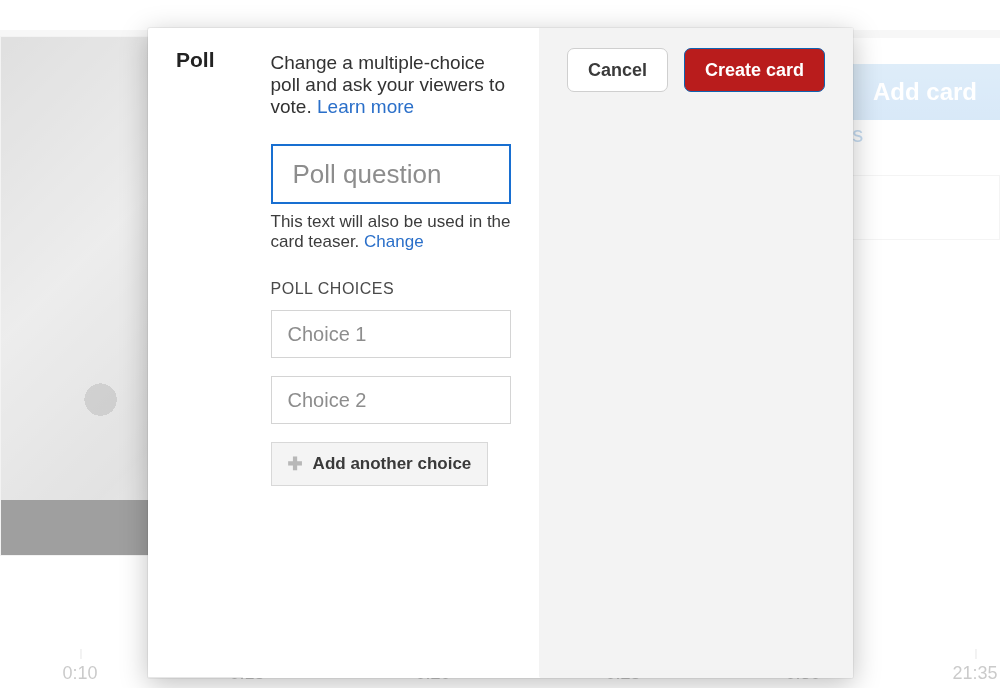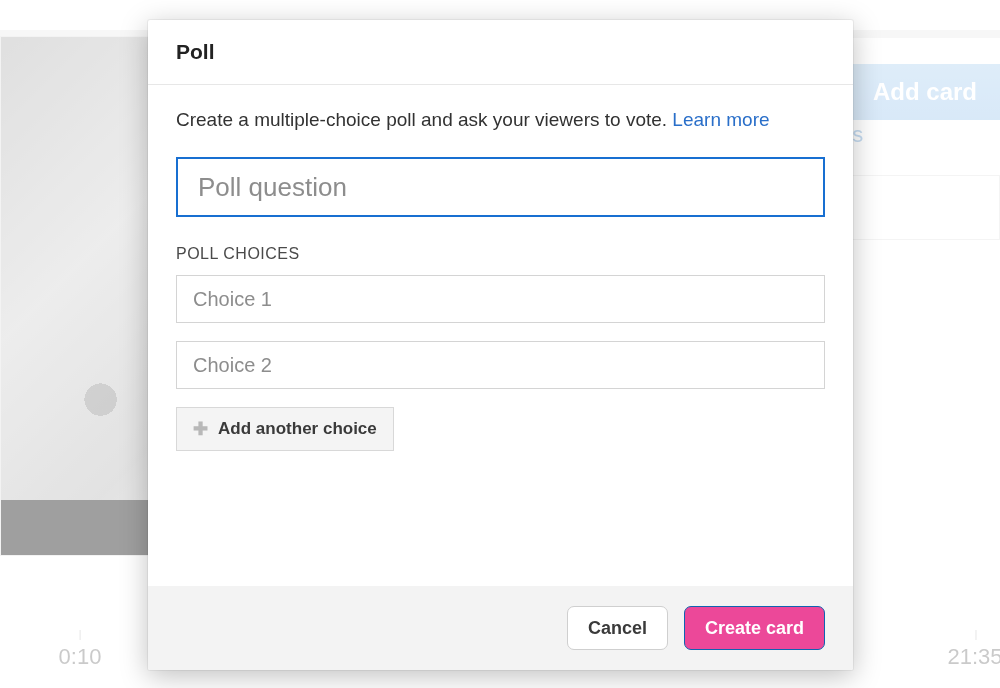--- a/index.html
+++ b/index.html
@@ -22,29 +22,29 @@
   .bg-right-bar{
     position:absolute; right:0; top:40px; width:150px; height:56px;
     background:linear-gradient(#b6d6f2,#a9cef0); display:flex;align-items:center;justify-content:center;
     color:#fff; font-weight:700; font-size:24px;margin-top:24px;
   }
   .bg-tabs{ position:absolute; right:0; top:115px; width:160px; height:40px; color:#7fb0df; font-size:22px; display:flex; align-items:center; }
   .bg-row{ position:absolute; right:0; top:175px; width:160px; height:65px; border:1px solid #e6e6e6; color:#555; font-size:22px; display:flex; align-items:center; }
   .bg-timeline{
     position:absolute; left:0; right:0; bottom:0; height:60px;
   }
-  .bg-timeline .tick{ position:absolute; bottom:18px; color:#8a8a8a; font-size:22px; transform:translateX(-50%); }
+  .bg-timeline .tick{ position:absolute; bottom:4px; color:#8a8a8a; font-size:18px; transform:translateX(-50%); }
   .bg-timeline .tick::before{ content:""; position:absolute; top:-14px; left:50%; width:1px; height:10px; background:#c8c8c8; }
 
   
   .modal{
-    position:absolute; left:148px; top:20px; width:705px; height:650px;
+    position:absolute; left:148px; top:28px; width:705px; height:650px;
     background:#fff; border-radius:2px;
     box-shadow:0 6px 28px rgba(0,0,0,.25), 0 0 0 1px rgba(0,0,0,.05);
-    display:flex; flex-direction:column;
+    display:flex; 
   }
   .modal-header{
     padding:20px 28px; border-bottom:1px solid #e7e7e7;
     font-size:21px; font-weight:700; color:#222;
   }
   .modal-body{ padding:24px 28px; flex:1; }
   .intro{ font-size:19px; color:#323232; margin-bottom:26px; }
   .intro a{ color:#2a6fc9; text-decoration:none; cursor:pointer; }
 
   .field{ width:100%; }
@@ -78,21 +78,21 @@
   .modal-footer{
     background:#f3f3f3; padding:20px 28px;
     display:flex; justify-content:flex-end; gap:16px;
     border-bottom-left-radius:2px; border-bottom-right-radius:2px;
   }
   .btn{
     height:44px; padding:0 20px; font-size:18px; font-weight:600;
     border-radius:7px; cursor:pointer;
   }
   .btn-secondary{ background:#fff; border:1px solid #cfcfcf; color:#3a3a3a; }
-  .btn-primary{ background:#ec4899; border:1px solid #0f63b1; color:#fff; }
+  .btn-primary{ background:#b91c1c; border:1px solid #0f63b1; color:#fff; }
 </style>
 </head>
 <body>
 
 <div class="stage">
 
   <div class="bg">
     <div class="bg-top-strip"></div>
     <div class="bg-video"></div>
     <div class="bg-right-bar">
@@ -112,25 +112,28 @@
         <span class="tick" style="left: 803px;">0:30</span>
         <span class="tick" style="left: 975px;">21:35</span>
       </div>
   </div>
 
   <div class="modal">
     <div class="modal-header">Poll</div>
 
     <div class="modal-body">
       <div class="intro">
-        <span>Create a multiple-choice poll and ask your viewers to vote. </span><a>Learn more</a>
+        <span>Change a multiple-choice poll and ask your viewers to vote. </span><a>Learn more</a>
       </div>
 
       <div class="field">
         <input class="question-input" autofocus="" placeholder="Poll question" style="">
+      </div>
+      <div class="helper">
+        <span>This text will also be used in the card teaser. </span><a>Change</a>
       </div>
 
       <div class="section-label">POLL CHOICES</div>
 
       <div id="choices"><input class="choice-input" placeholder="Choice 1" style=""><input class="choice-input" placeholder="Choice 2" style=""></div>
 
       <button class="add-choice">
         <span class="plus-icon">✚</span>
         <span>Add another choice</span>
       </button>

